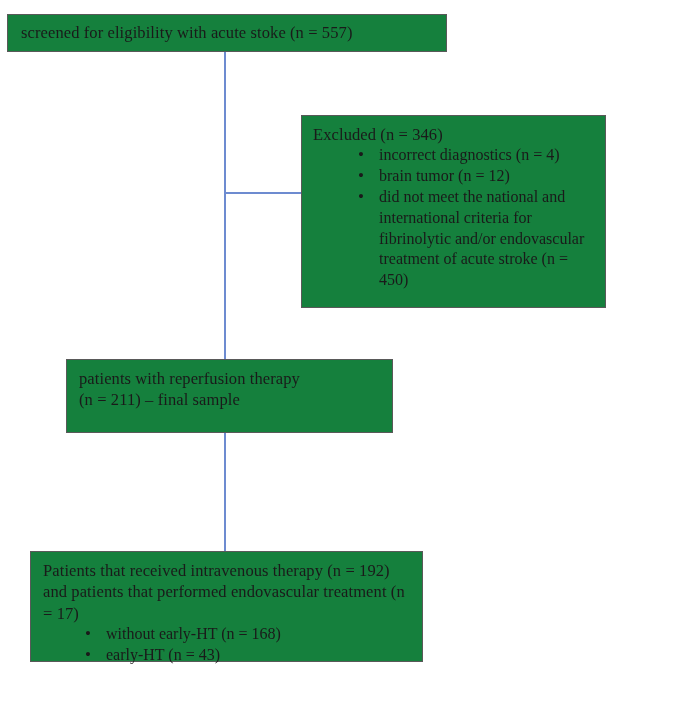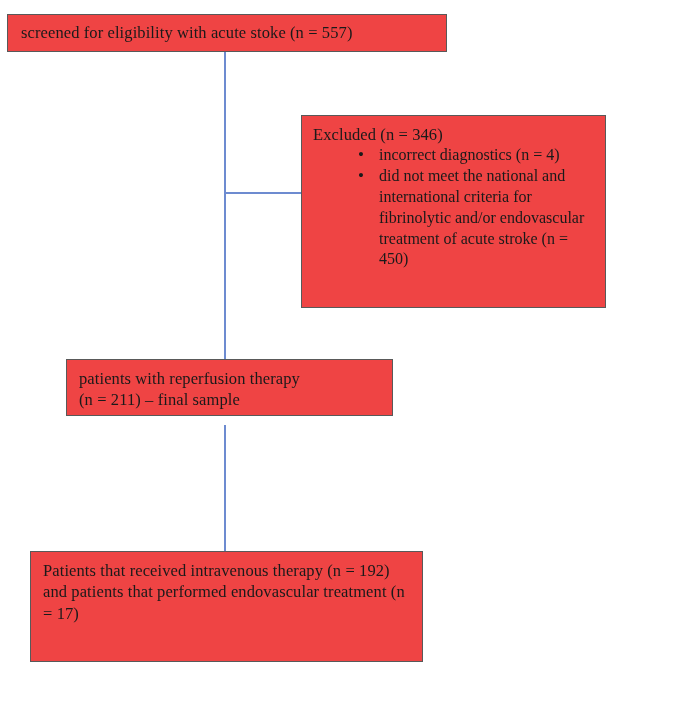--- a/index.html
+++ b/index.html
@@ -30,21 +30,21 @@
     background: #6d8bd0;
   }
   .connector.vertical  { width: 2px; }
   .connector.horizontal{ height: 2px; }
 
   
   .node {
     position: absolute;
     box-sizing: border-box;
     border: 1px solid #595959;
-    background: #ef4444;
+    background: #15803d;
     padding: 6px 10px 6px 11px;
   }
 
   .node-text {
     font-size: 16.5px;
     line-height: 1.30;
     white-space: pre-line;
     letter-spacing: 0.1px;
   }
 
@@ -60,21 +60,21 @@
   
   #node-excluded {
     left: 301px; top: 115px;
     width: 305px; height: 193px;
     padding: 8px 8px 8px 11px;
   }
 
   
   #node-reperfusion {
     left: 66px; top: 359px;
-    width: 327px; height: 57px;
+    width: 327px; height: 74px;
     padding: 8px 8px 8px 12px;
   }
 
   
   #node-treatment {
     left: 30px; top: 551px;
     width: 393px; height: 111px;
     padding: 8px 8px 8px 12px;
   }
 
@@ -116,26 +116,31 @@
   <div class="connector vertical" style="left:224px; top:425px; height:126px;"></div>
 
   <div class="node" id="node-screened">
     <div class="node-text">screened for eligibility with acute stoke (n = 557)</div>
   </div>
 
   <div class="node" id="node-excluded">
     <div class="node-text">Excluded (n = 346)</div>
     <ul class="bullets" id="excluded-bullets">
       <li>incorrect diagnostics (n = 4)</li>
+      <li>brain tumor (n = 12)</li>
       <li>did not meet the national and international criteria for fibrinolytic and/or endovascular treatment of acute stroke (n = 450)</li>
     </ul>
   </div>
 
   <div class="node" id="node-reperfusion">
     <div class="node-text">patients with reperfusion therapy
 (n = 211) – final sample</div>
   </div>
 
   <div class="node" id="node-treatment">
     <div class="node-text">Patients that received intravenous therapy (n = 192) and patients that performed endovascular treatment (n = 17)</div>
+    <ul class="bullets" id="treatment-bullets">
+      <li>without early-HT (n = 168)</li>
+      <li>early-HT (n = 43)</li>
+    </ul>
   </div>
 
 </div>
 
 </body></html>

